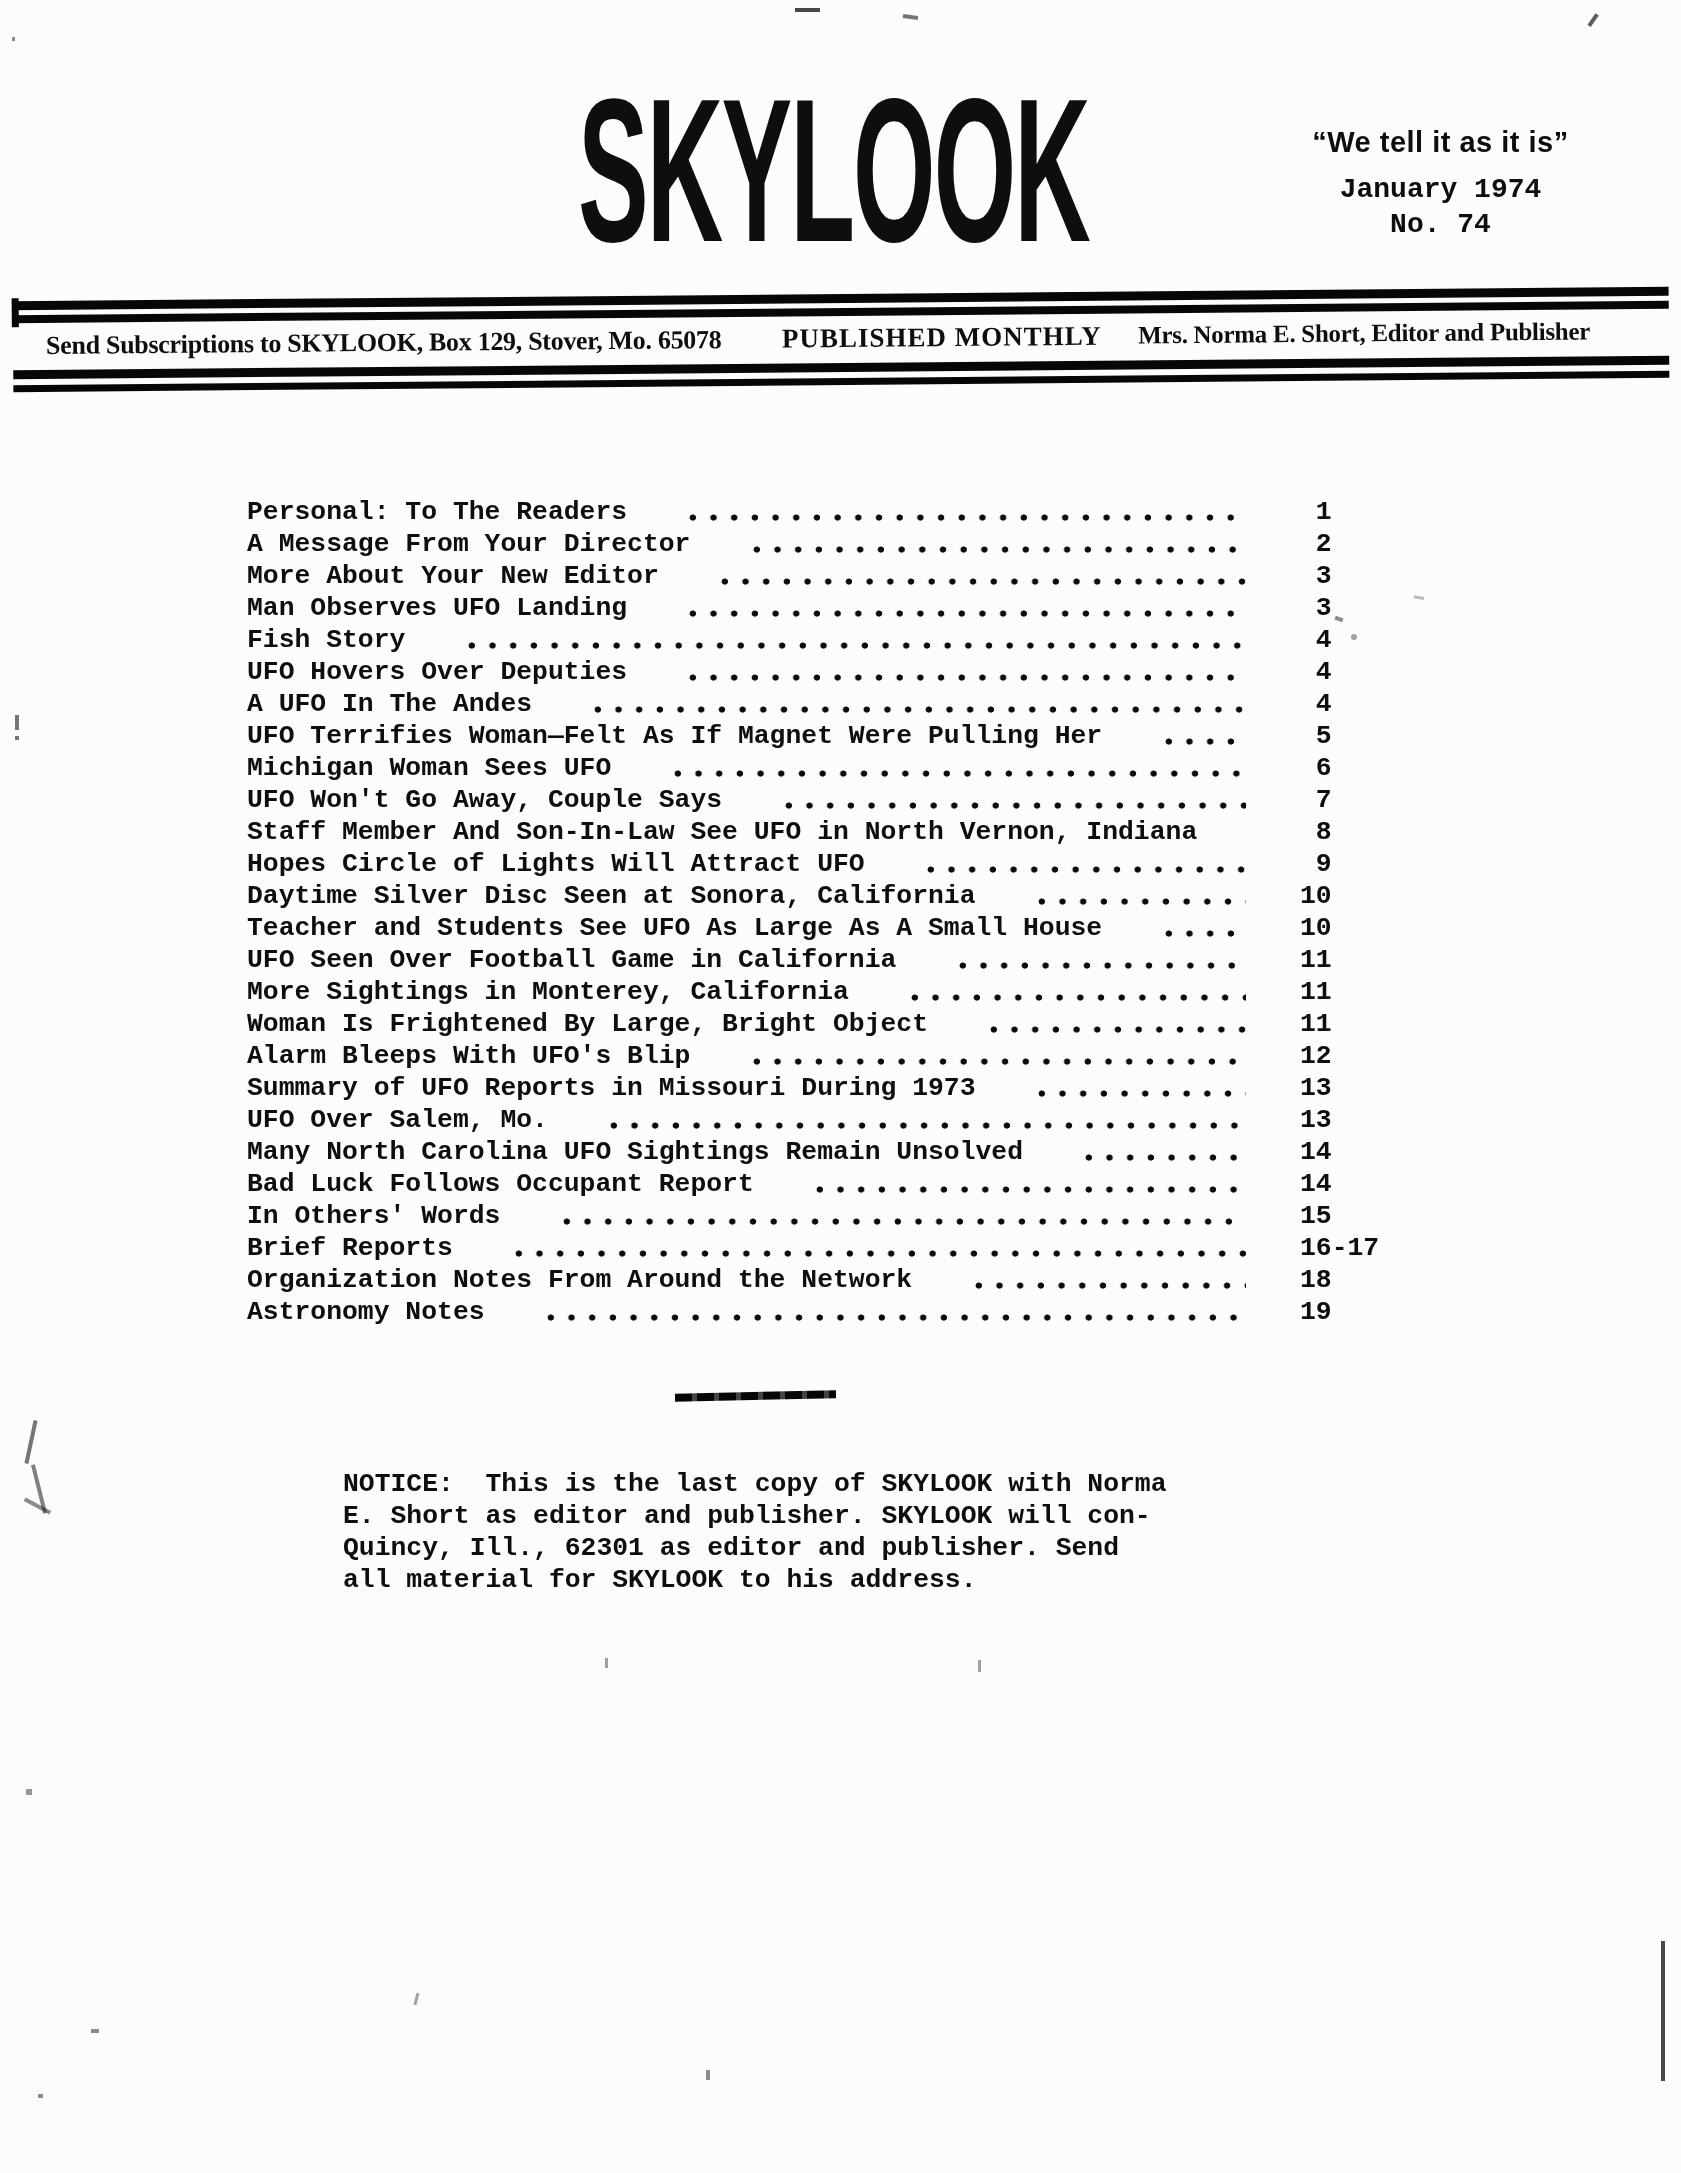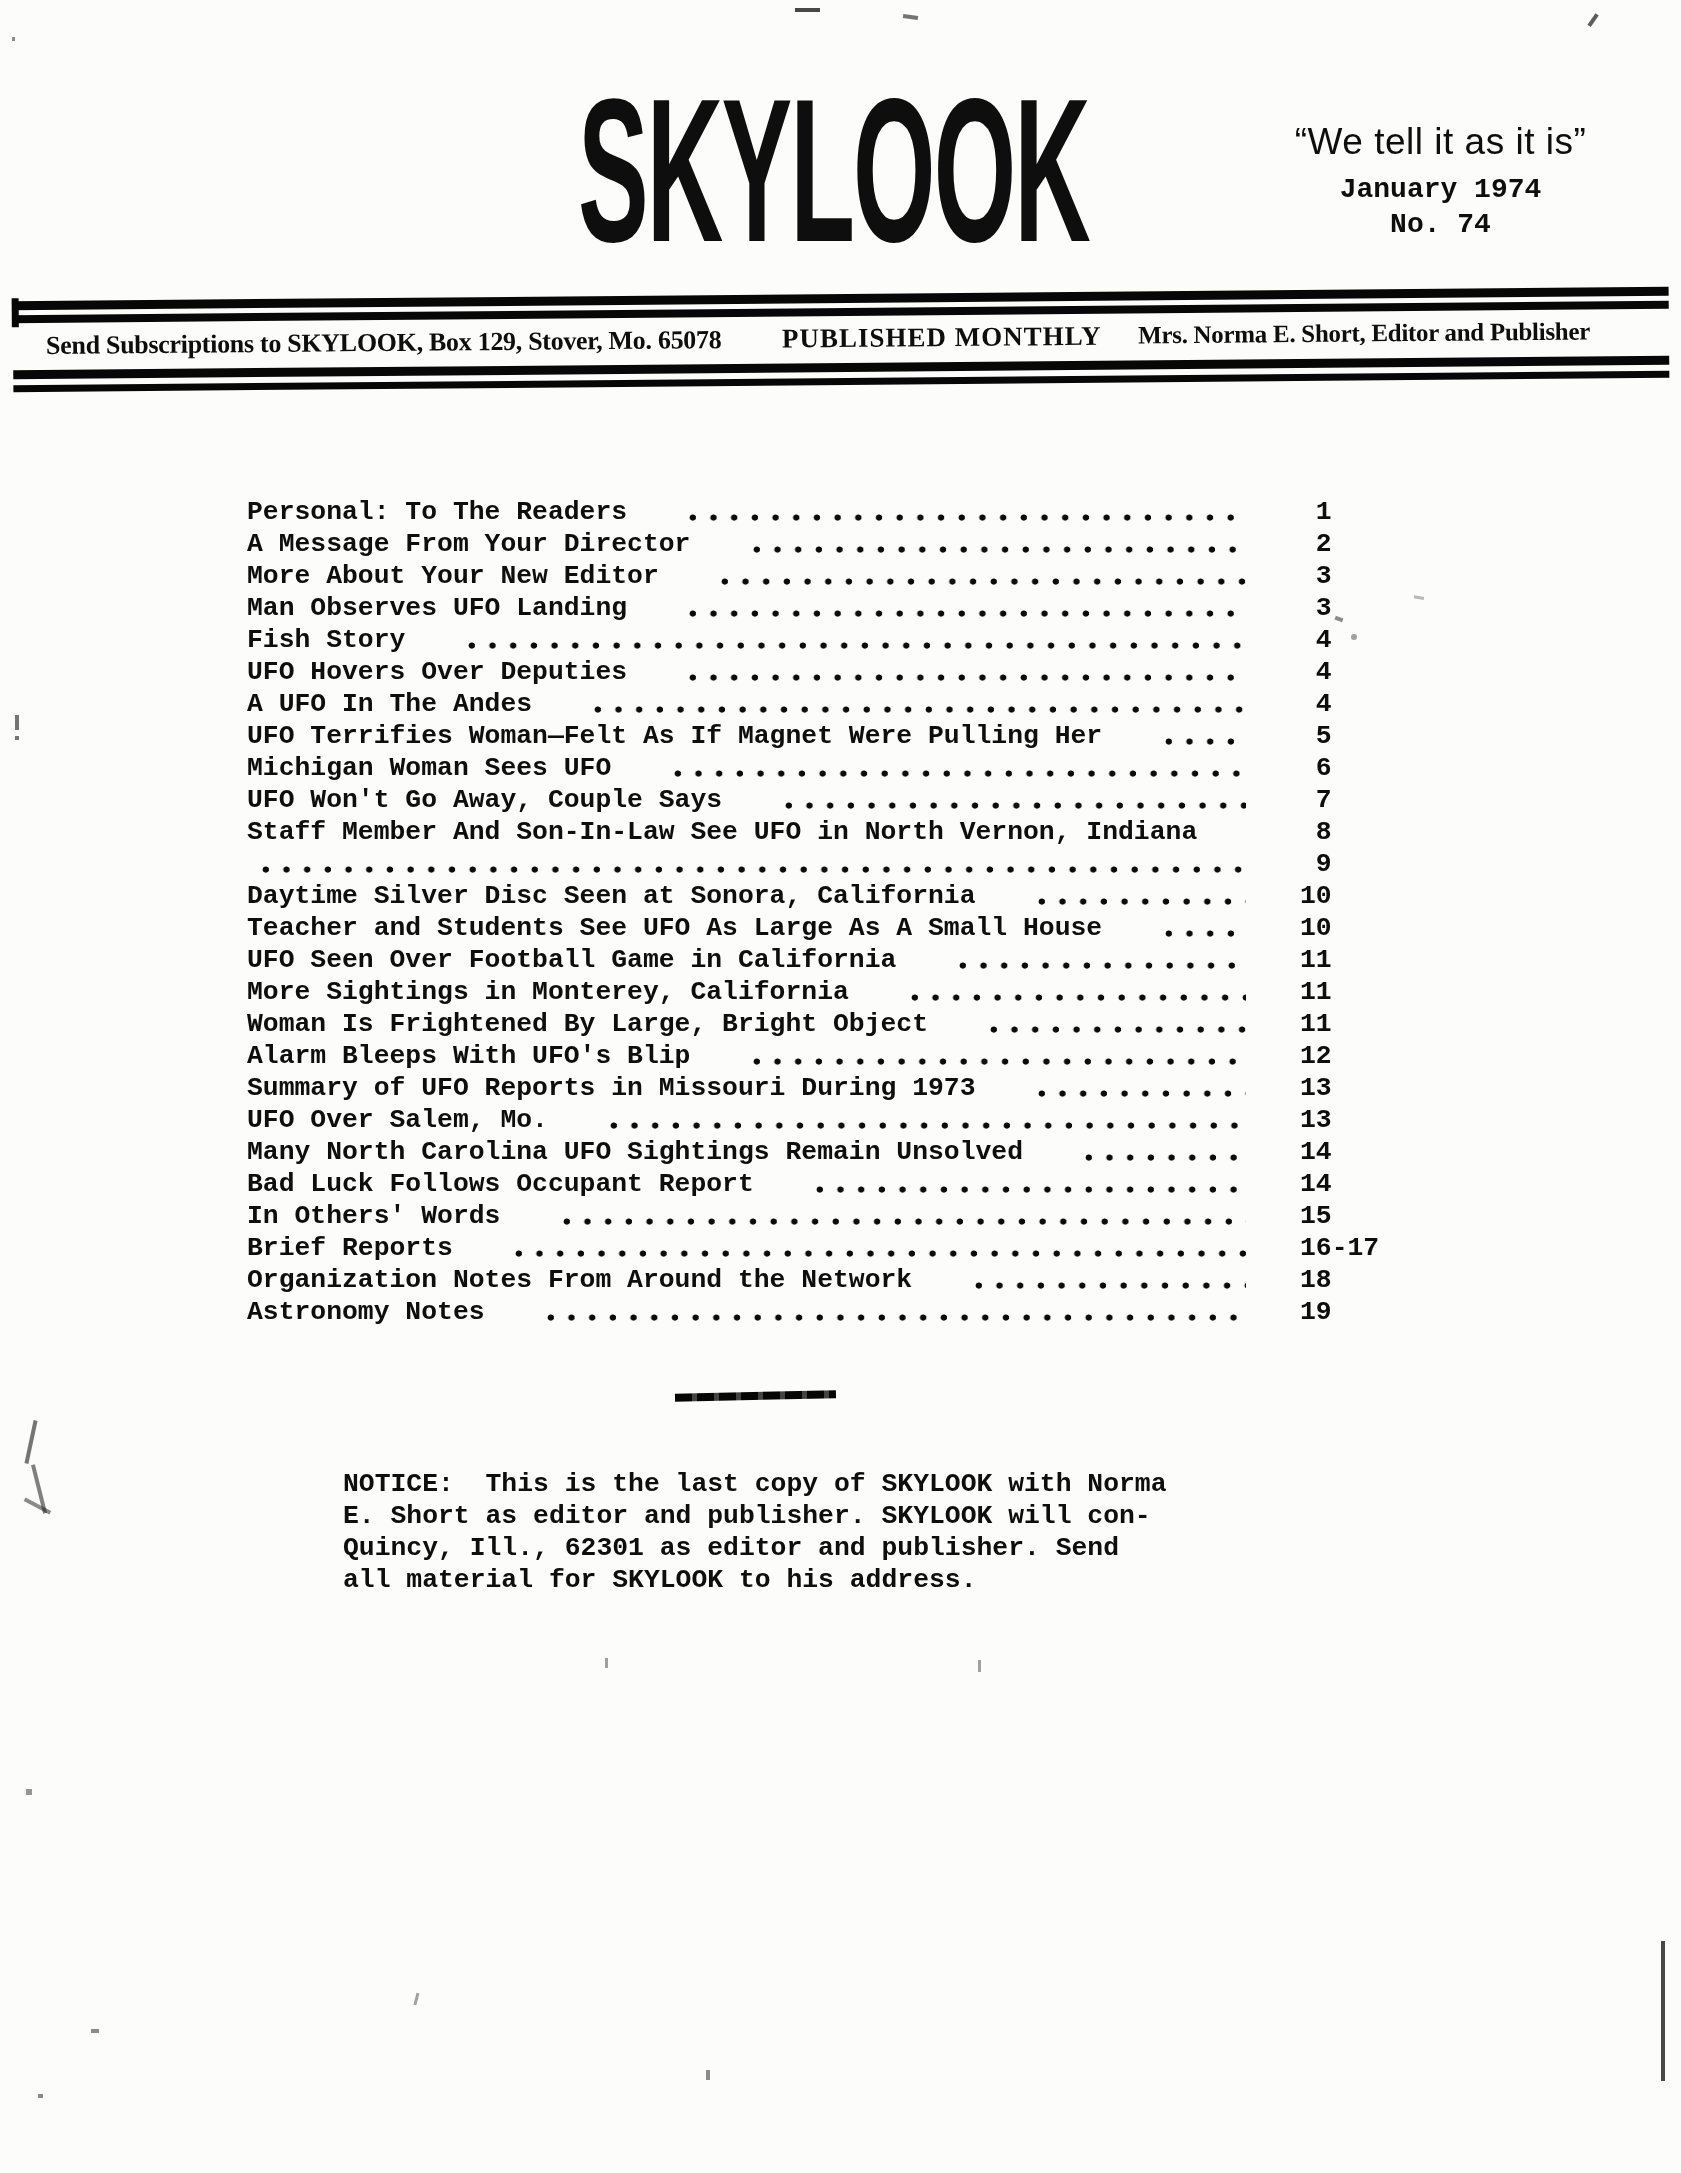--- a/index.html
+++ b/index.html
@@ -26,21 +26,21 @@
     letter-spacing: -1.9px;
     transform: scaleY(1.93); transform-origin: top left;
     white-space: nowrap;
   }
   .motto-block {
     position: absolute; left: 1263px; top: 123px; width: 355px;
     text-align: center;
   }
   .motto {
     font-family: "Liberation Sans", sans-serif;
-    font-weight: normal; font-size: 37px; line-height: 38px;
+    font-weight: bold; font-size: 29px; line-height: 38px;
     letter-spacing: 0.5px;
   }
   .issue-date { margin-top: 11px; font: bold 28px/35px "Liberation Mono", monospace; }
   .issue-number { font: bold 28px/35px "Liberation Mono", monospace; }
   
   .pub-band {
     position: absolute; left: 13.4px; top: 294px; width: 1656px; height: 92px;
     transform: rotate(-0.5deg);
   }
   .rule { position: absolute; left: 0; width: 100%; background: #070707; }
@@ -180,20 +180,21 @@
         <span class="toc-page"> 7</span>
       </div>
 
       <div class="toc-row">
         <span class="toc-title">Staff Member And Son-In-Law See UFO in North Vernon, Indiana</span>
         <span class="toc-leader"></span>
         <span class="toc-page"> 8</span>
       </div>
 
       <div class="toc-row">
+        <span class="toc-title">Hopes Circle of Lights Will Attract UFO</span>
         <span class="toc-leader"></span>
         <span class="toc-page"> 9</span>
       </div>
 
       <div class="toc-row">
         <span class="toc-title">Daytime Silver Disc Seen at Sonora, California</span>
         <span class="toc-leader"></span>
         <span class="toc-page">10</span>
       </div>
 

